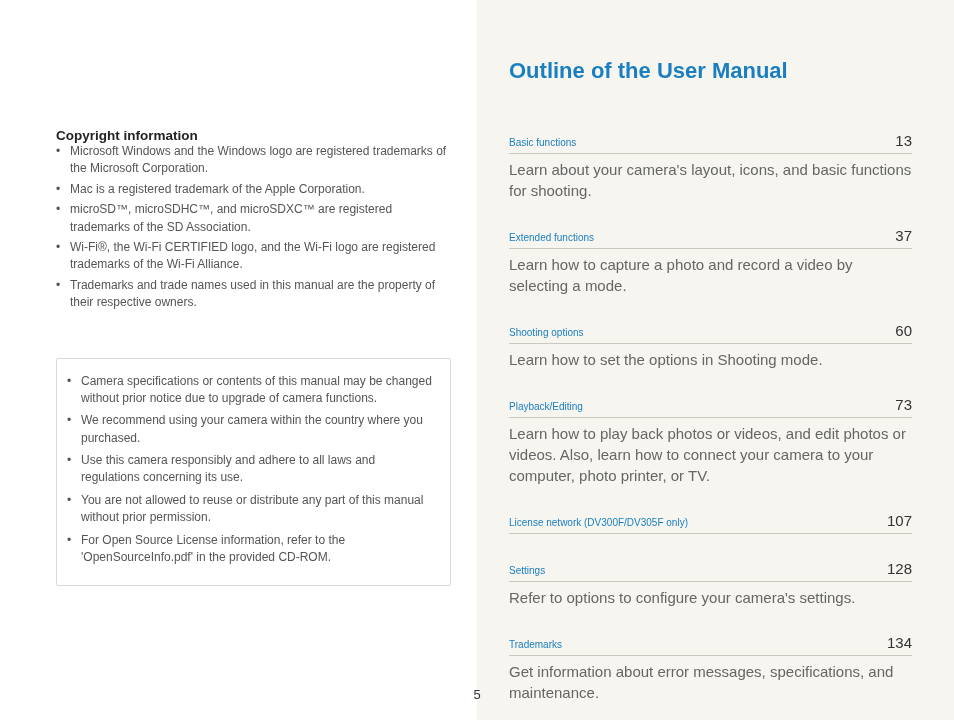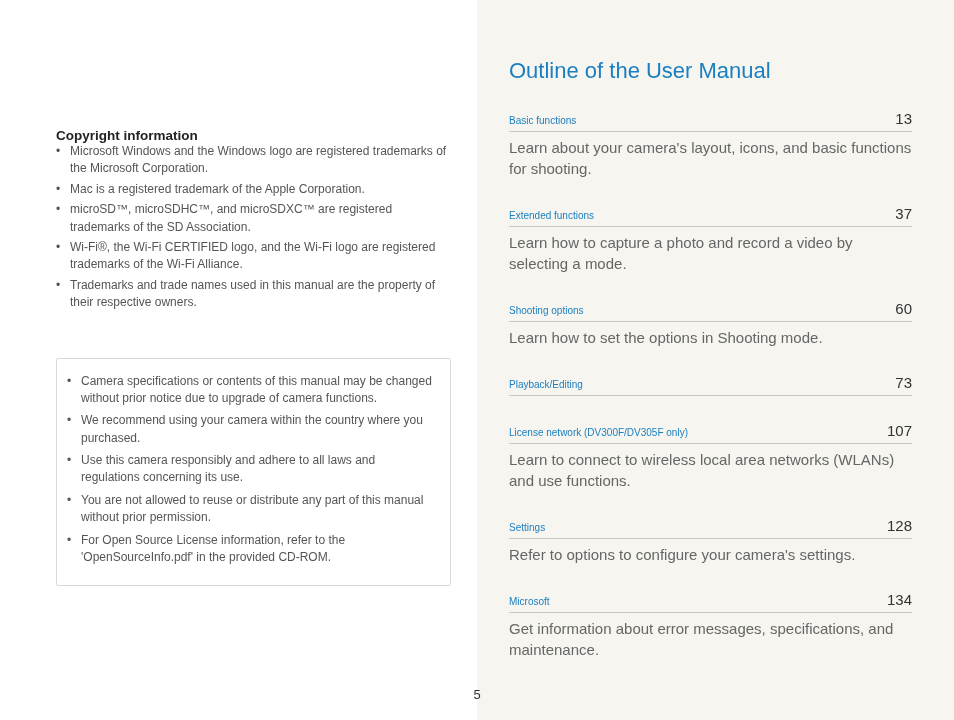--- a/index.html
+++ b/index.html
@@ -54,22 +54,22 @@
     border: 1px solid #d9d9d9;
     border-radius: 2px;
     padding: 14px 14px 14px 10px;
   }
   .note-box .bullet-list li {
     margin-bottom: 5px;
   }
   .outline-title {
     color: #1a7fc0;
     font-size: 22px;
-    font-weight: 400;
-    margin-bottom: 18px;
+    font-weight: 700;
+    margin-bottom: 40px;
   }
   .toc-entry {
     margin-bottom: 18px;
   }
   .toc-head {
     display: flex;
     justify-content: space-between;
     align-items: baseline;
     border-bottom: 1px solid #ccc8bf;
     padding-bottom: 4px;
@@ -149,41 +149,41 @@
         <span class="toc-page">60</span>
       </div>
       <div class="toc-desc">Learn how to set the options in Shooting mode.</div>
     </div>
 
     <div class="toc-entry">
       <div class="toc-head">
         <span class="toc-title">Playback/Editing</span>
         <span class="toc-page">73</span>
       </div>
+      <div class="toc-desc">Learn how to play back photos or videos, and edit photos or videos. Also, learn how to connect your camera to your computer, photo printer, or TV.</div>
     </div>
 
     <div class="toc-entry">
       <div class="toc-head">
         <span class="toc-title">License network (DV300F/DV305F only)</span>
         <span class="toc-page">107</span>
       </div>
-      <div class="toc-desc">Learn to connect to wireless local area networks (WLANs) and use functions.</div>
     </div>
 
     <div class="toc-entry">
       <div class="toc-head">
         <span class="toc-title">Settings</span>
         <span class="toc-page">128</span>
       </div>
       <div class="toc-desc">Refer to options to configure your camera's settings.</div>
     </div>
 
     <div class="toc-entry">
       <div class="toc-head">
-        <span class="toc-title">Microsoft</span>
+        <span class="toc-title">Trademarks</span>
         <span class="toc-page">134</span>
       </div>
       <div class="toc-desc">Get information about error messages, specifications, and maintenance.</div>
     </div>
 
   </div>
 </div>
 
 <div class="page-number">5</div>
 

